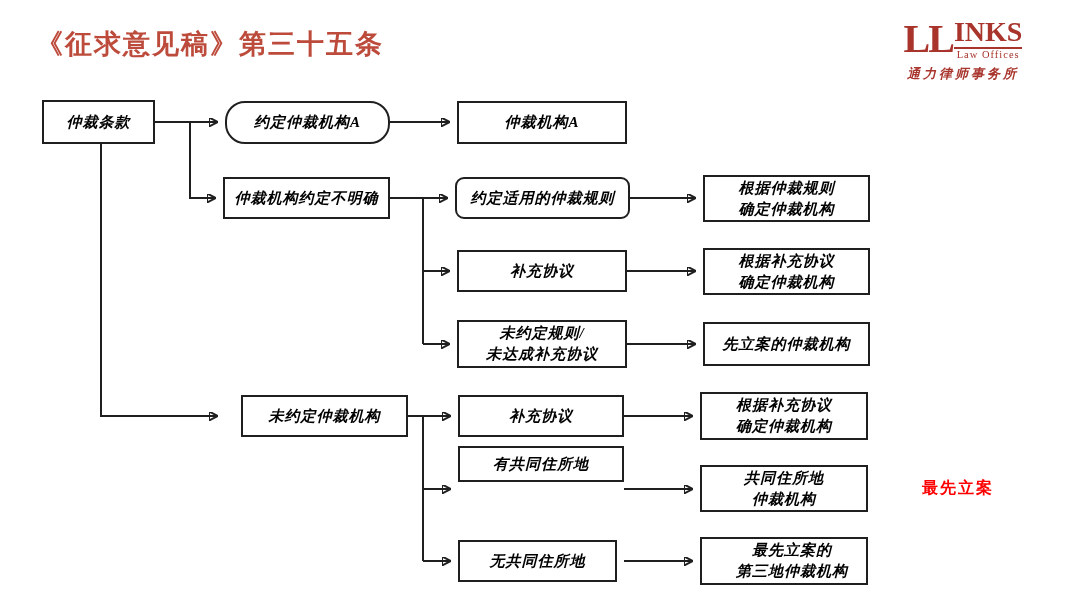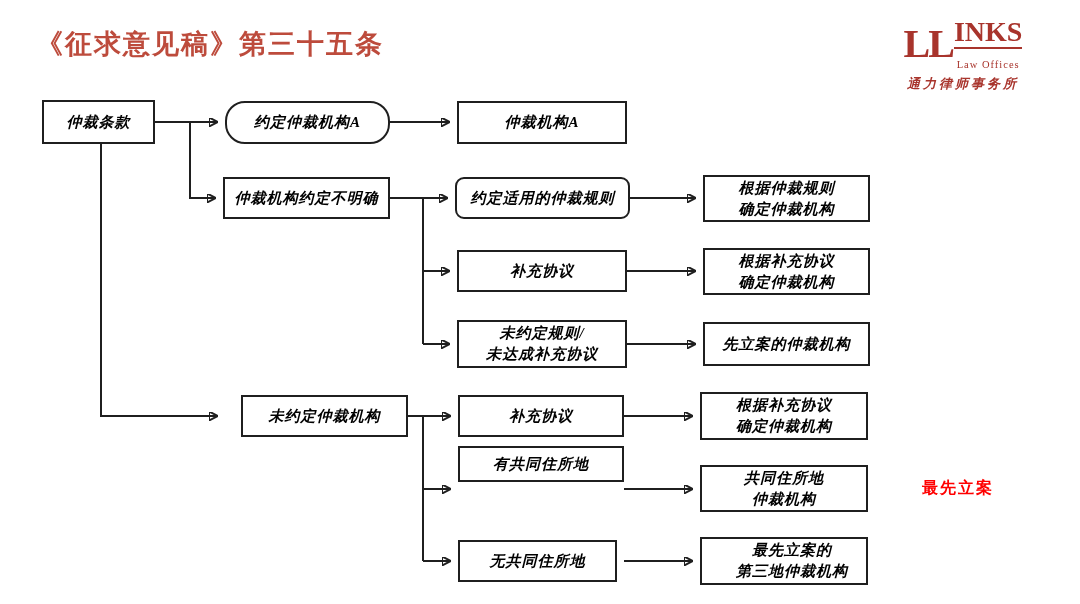--- a/index.html
+++ b/index.html
@@ -21,21 +21,21 @@
     color:var(--title-red,#bd4b3c);
   }
 
   .logo{position:absolute;left:901px;top:18px;width:124px;text-align:center;}
   .wordmark{display:inline-flex;align-items:center;color:var(--logo-red,#a8342c);line-height:1;}
   .wordmark .ll{font-size:40px;font-weight:700;letter-spacing:-2px;}
   .inks-col{display:inline-flex;flex-direction:column;align-items:stretch;margin-left:1px;}
   .inks-col .inks{font-size:28px;font-weight:700;letter-spacing:0px;}
   .inks-col .law{
     font-size:10.5px;font-weight:400;border-top:2px solid var(--logo-red,#a8342c);
-    padding-top:11px;margin-top:1px;letter-spacing:1px;white-space:nowrap;
+    padding-top:1px;margin-top:1px;letter-spacing:1px;white-space:nowrap;
   }
   .logo .cn{
     margin-top:4px;font-size:13px;font-weight:700;letter-spacing:3px;
     color:var(--logo-red,#a8342c);white-space:nowrap;font-style:italic;
   }
 
   svg.connectors{position:absolute;left:0;top:0;pointer-events:none;}
   svg.connectors path{stroke:var(--line-black,#1f1f1f);stroke-width:2;fill:none;}
 
   .node{

